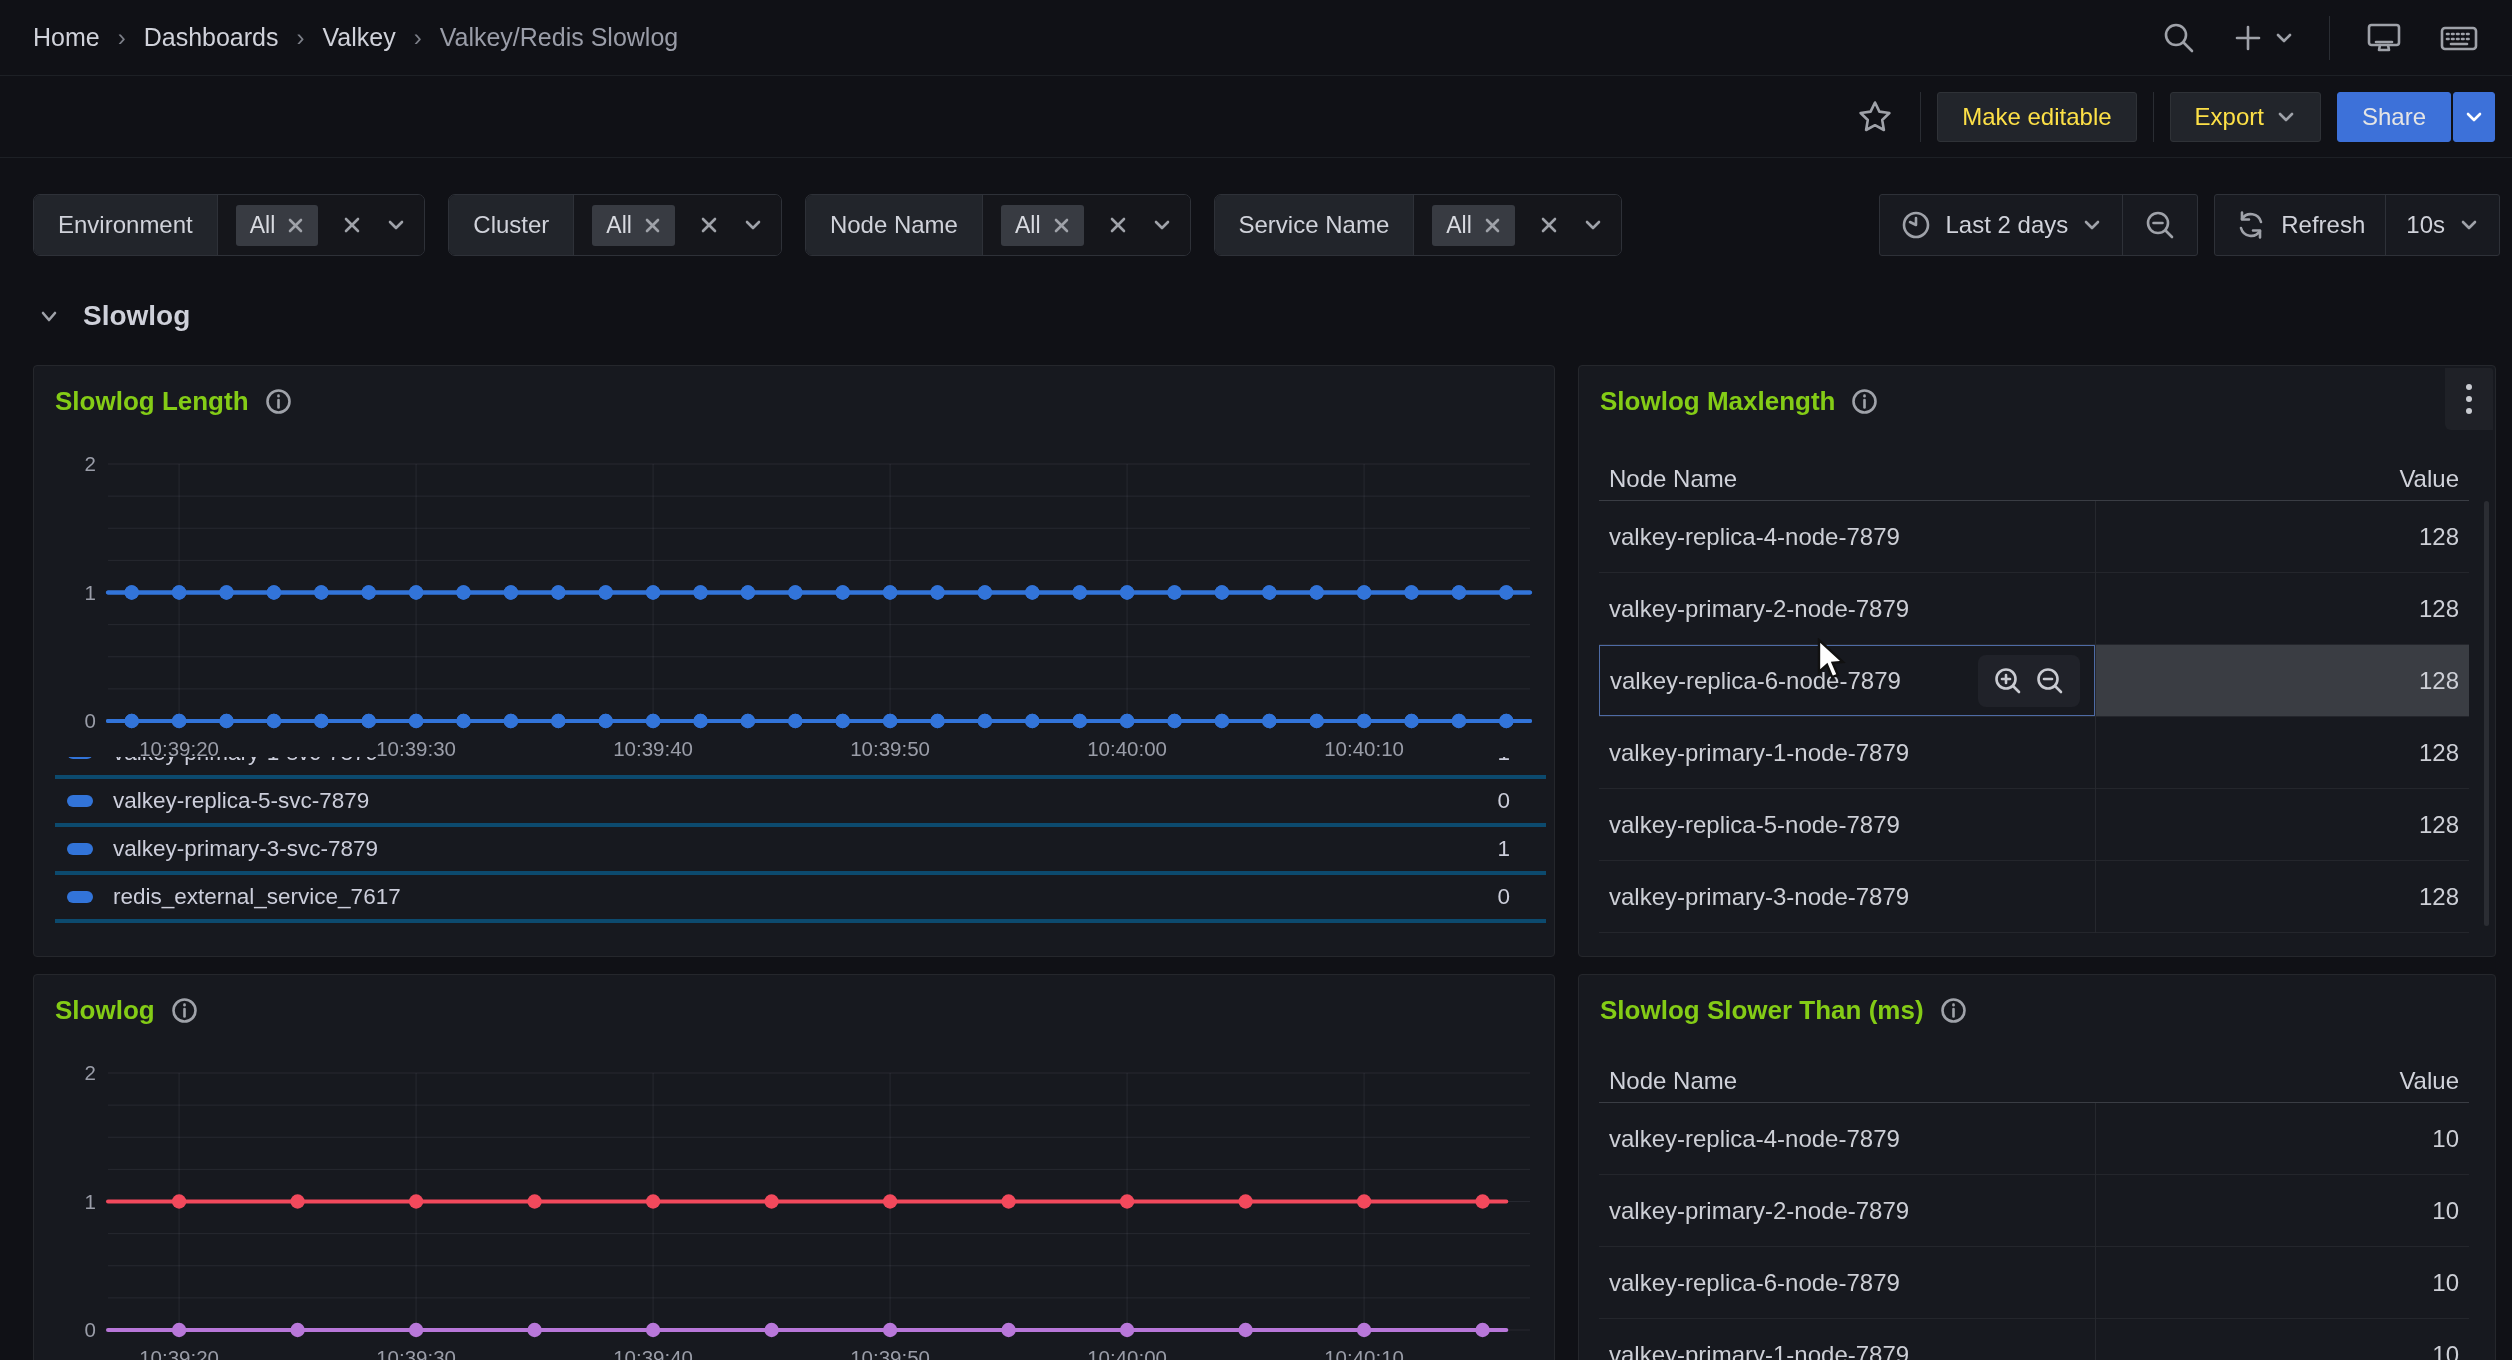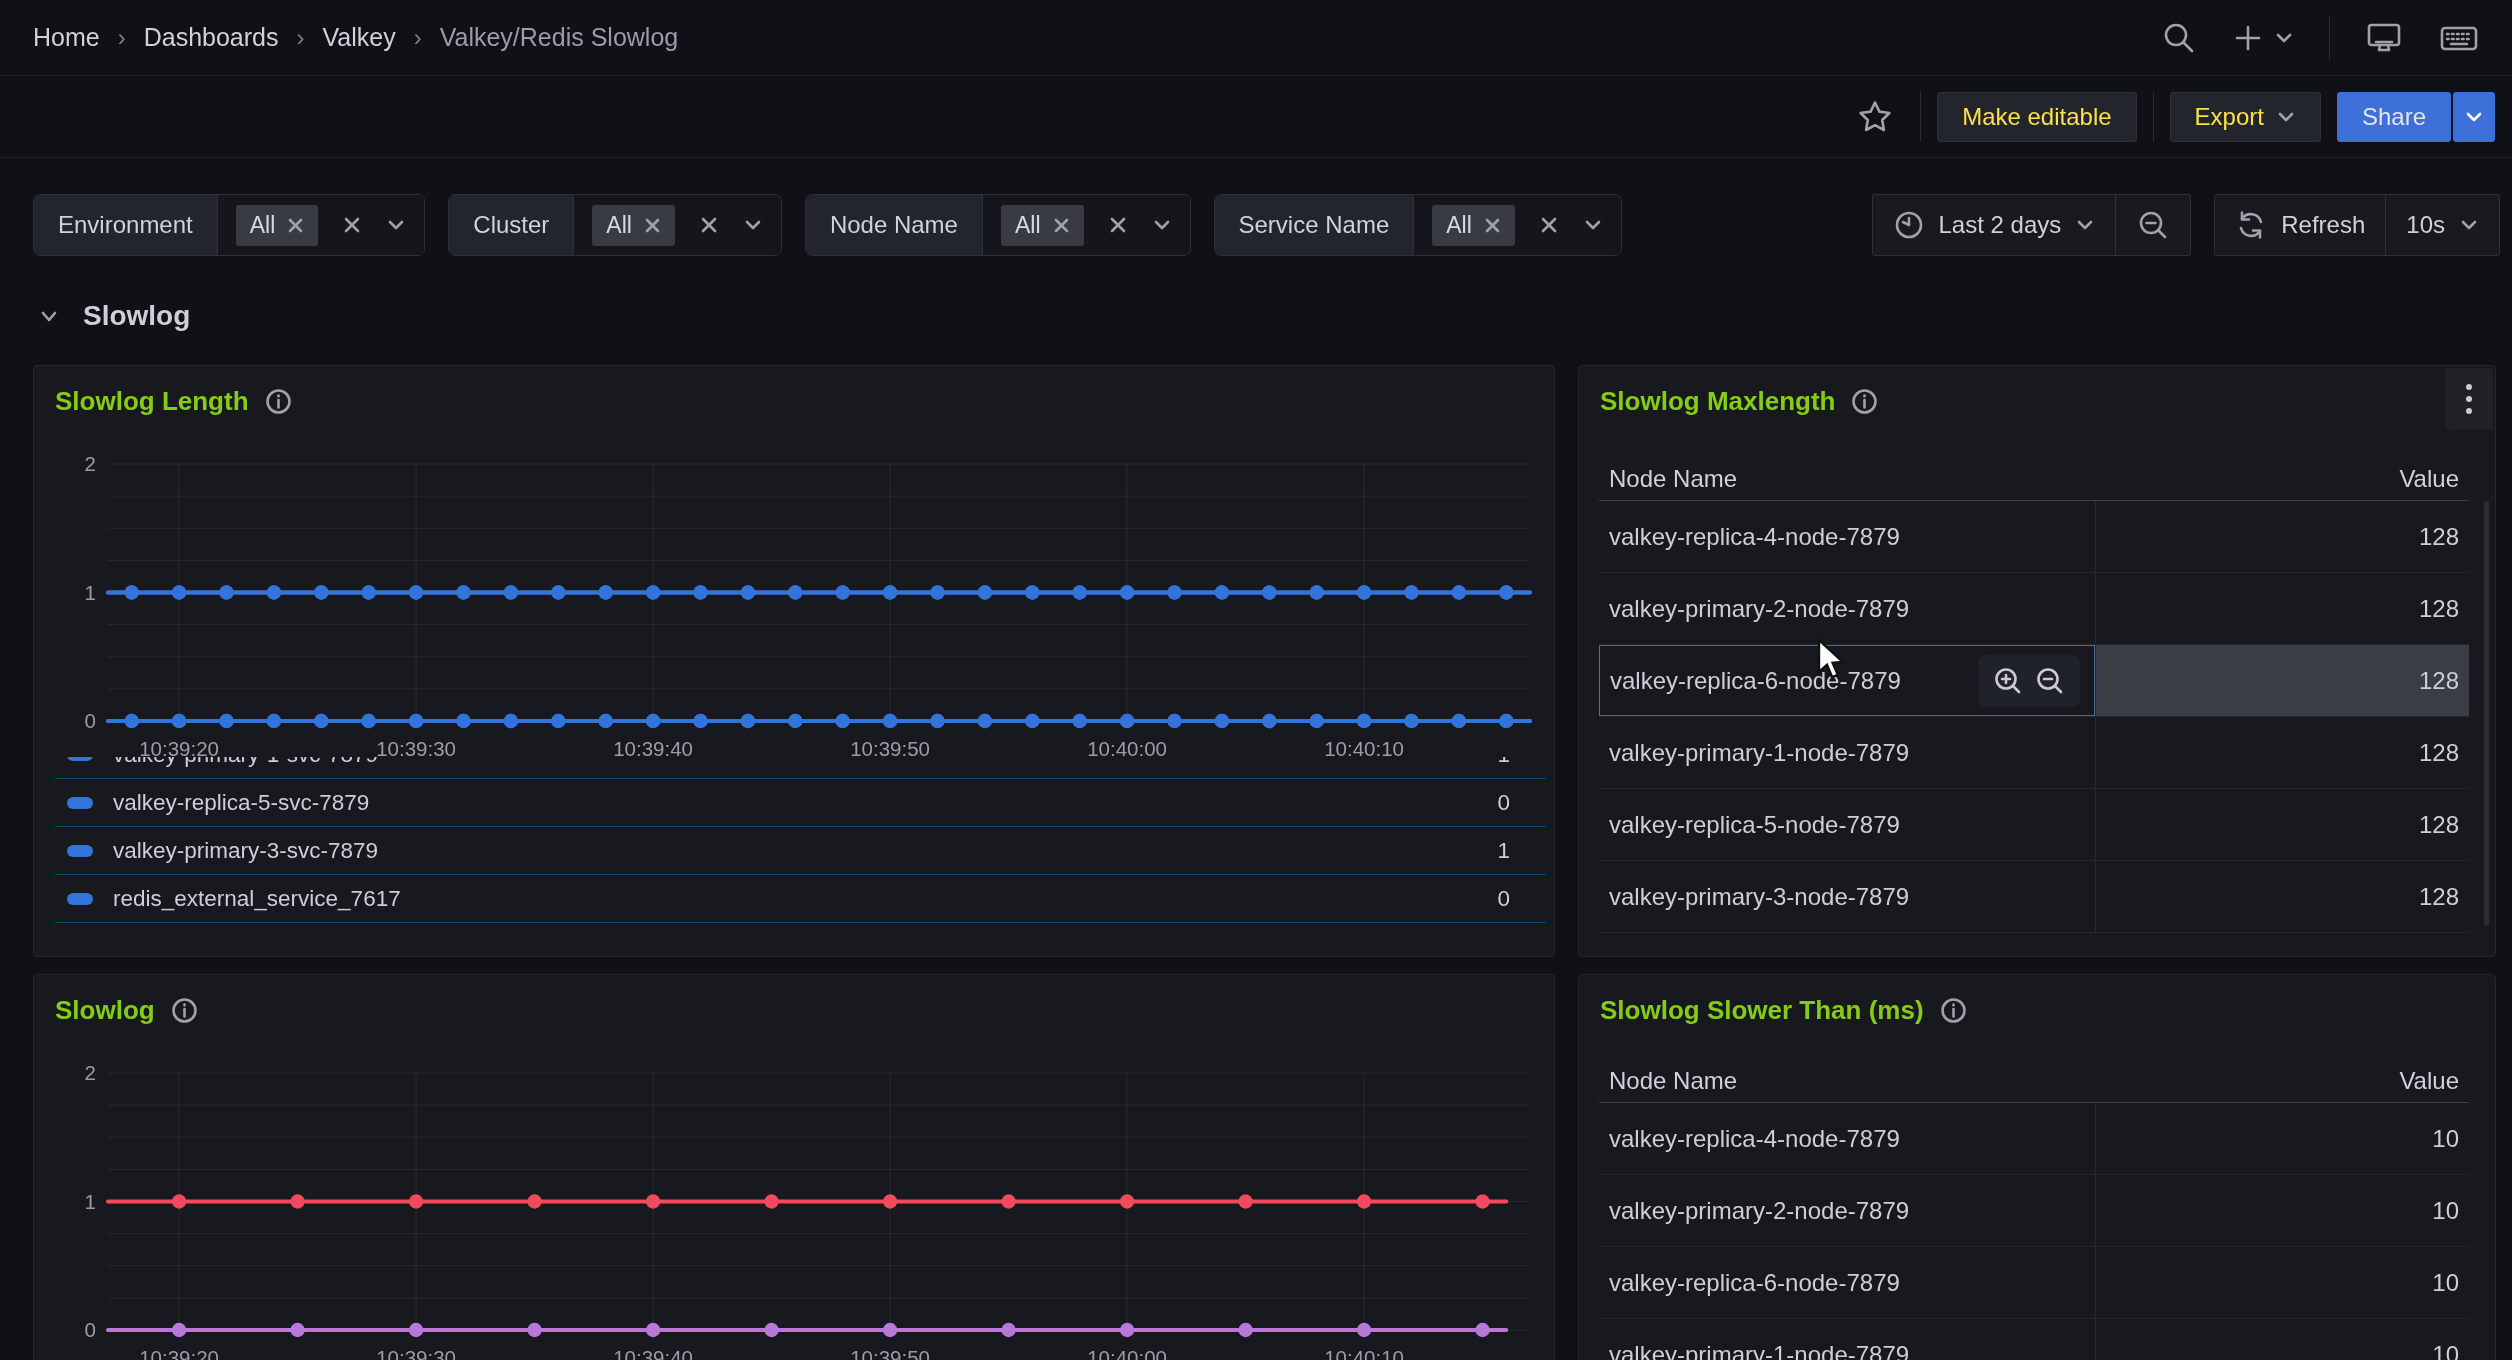--- a/index.html
+++ b/index.html
@@ -32,41 +32,41 @@
 
   
   .filterbar { display:flex; align-items:center; margin:36px 12px 0 33px; gap:23px; }
   .filter { display:flex; align-items:stretch; height:62px; border:1px solid #2E3138;
     border-radius:7px; overflow:hidden; }
   .filter .flabel { display:flex; align-items:center; padding:0 24px; background:#22252B;
     border-right:1px solid #2E3138; font-size:24px; color:#D0D2DA; }
   .filter .fvalue { display:flex; align-items:center; gap:23px; padding:0 18px; background:#15161B; cursor:pointer; }
   .chip { display:flex; align-items:center; gap:12px; background:#383B42; border-radius:3px;
     padding:7px 14px; font-size:23px; color:#D8DAE0; cursor:pointer; }
-  .time-controls { margin-left:auto; display:flex; gap:23px;padding-left:22px; }
+  .time-controls { margin-left:auto; display:flex; gap:16px;padding-left:22px; }
   .tgroup { display:flex; align-items:stretch; height:62px; border:1px solid #2E3138;
     border-radius:3px; background:#181A20; overflow:hidden; }
   .tseg { display:flex; align-items:center; gap:14px; padding:0 20px; font-size:24px;
     color:#D0D2DA; cursor:pointer; }
   .tseg + .tseg { border-left:1px solid #2E3138; }
 
   
   .section-head { display:flex; align-items:center; gap:22px; margin:38px 0 0 37px; height:44px; cursor:pointer; }
   .section-title { font-size:28px; font-weight:700; color:#CED0D9; }
   .grid { display:grid; grid-template-columns:1522px 918px; grid-template-rows:592px 592px;
     gap:17px 23px; margin:27px 20px 0 33px; }
   .panel { position:relative; background:#17191F; border:1px solid #25272C; border-radius:4px; }
   .panel-head { display:flex; align-items:center; gap:16px; padding:20px 0 0 21px; }
   .panel-title { font-size:26px; font-weight:600; color:#84cc16; }
   .chart-svg { position:absolute; left:0; top:0; }
 
   
   .legend { position:absolute; left:21px; right:8px; top:391px; bottom:3px; overflow:hidden; }
   .legend-inner { margin-top:-26px; }
-  .lrow { display:flex; align-items:center; height:48px; border-bottom:1px solid #0c4a6e;
+  .lrow { display:flex; align-items:center; height:48px; border-bottom:4px solid #0c4a6e;
     font-size:22.5px; color:#CCCEDB; padding-right:36px; cursor:pointer; }
   .swatch { width:26px; height:12px; border-radius:6px; background:#3274D9; margin:0 20px 0 12px; flex:none; }
   .lval { margin-left:auto; color:#CCCEDB; }
 
   
   .dtable { position:absolute; left:20px; right:26px; top:92px; }
   .thead { display:grid; grid-template-columns:496px 1fr; height:43px; align-items:center;
     font-size:24px; font-weight:500; color:#D0D2DA; border-bottom:1px solid #3A3D44; }
   .thead .h-val { text-align:right; padding-right:10px; }
   .thead .h-name { padding-left:10px; }

